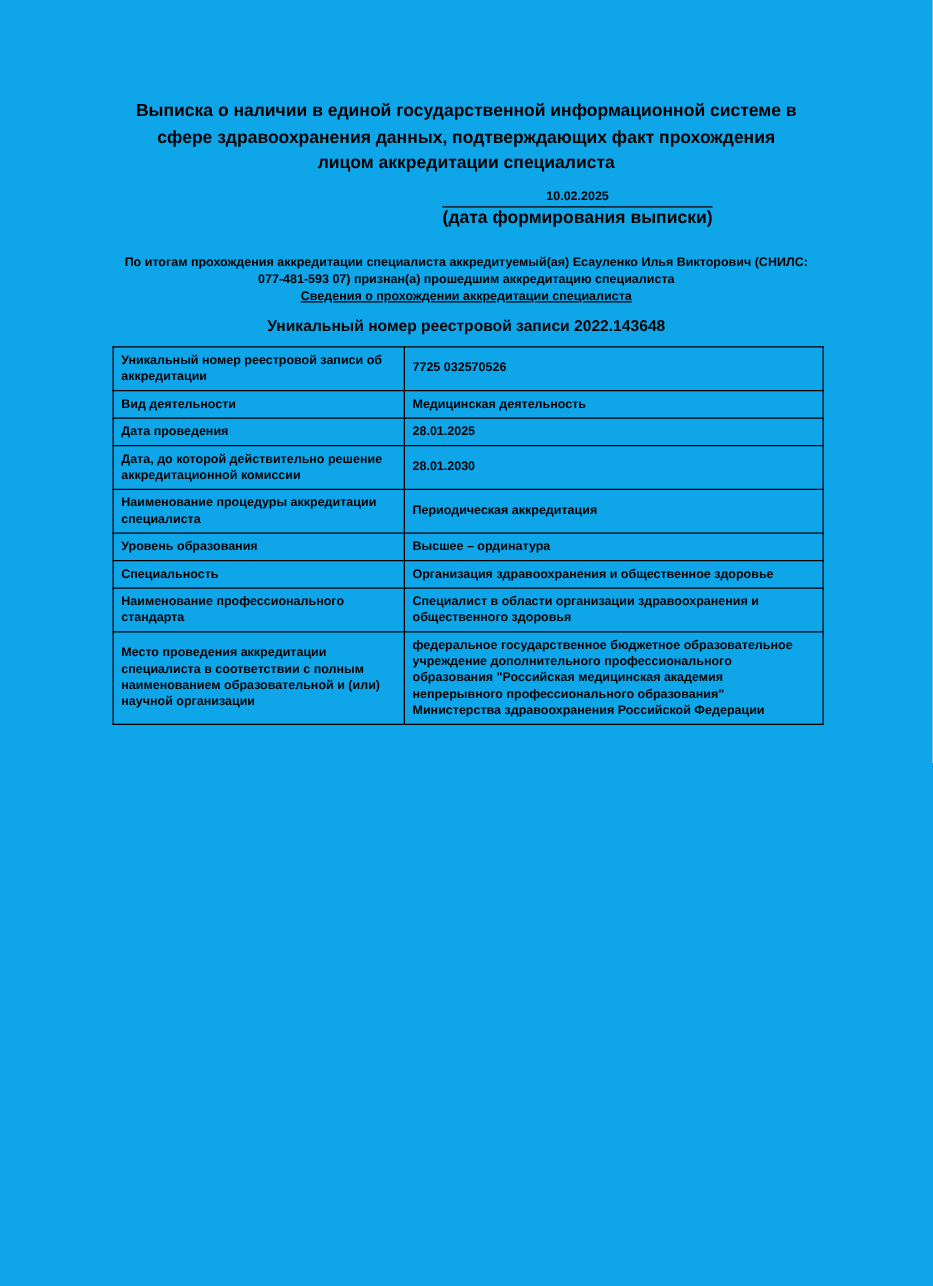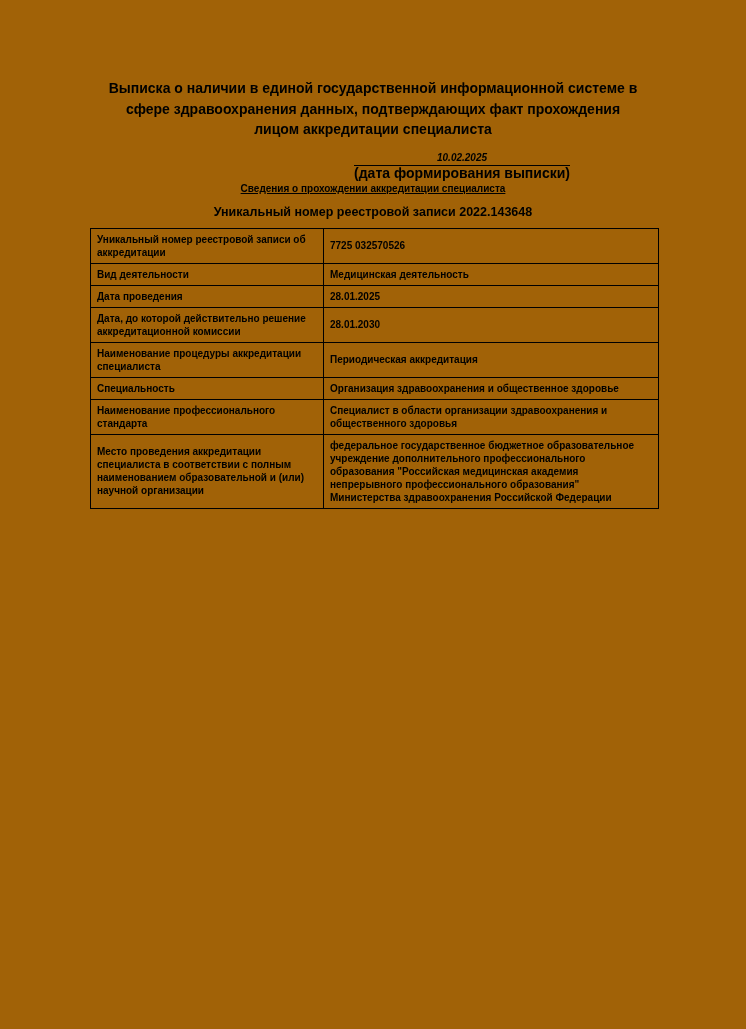--- a/index.html
+++ b/index.html
@@ -13,21 +13,21 @@
     overflow: hidden;
     font-family: "Liberation Sans", sans-serif;
     font-weight: 700;
     color: #000000;
   }
   .page {
     box-sizing: border-box;
     width: 746px;
     height: 1029px;
     padding: 78px 90px 0 90px;
-    background: #a16207;
+    background: #0ea5e9;
   }
   .doc-title {
     width: 540px;
     margin: 0 auto;
     text-align: center;
     font-size: 14px;
     line-height: 20.5px;
   }
   .date-wrap {
     margin-top: 11px;
@@ -36,21 +36,20 @@
   }
   .date-block {
     display: inline-block;
     text-align: center;
   }
   .date-value {
     font-size: 10px;
     line-height: 13px;
     border-bottom: 1.5px solid #000;
     padding: 0 6px 1px 6px;
-    font-style: italic;
   }
   .date-caption {
     font-size: 14px;
     line-height: 12px;
     padding-top: 1px;
     white-space: nowrap;
   }
   .intro {
     margin: 21px auto 0 auto;
     width: 566px;
@@ -96,20 +95,21 @@
 
   <div class="doc-title">Выписка о наличии в единой государственной информационной системе в сфере здравоохранения данных, подтверждающих факт прохождения лицом аккредитации специалиста</div>
 
   <div class="date-wrap">
     <div class="date-block">
       <div class="date-value">10.02.2025</div>
       <div class="date-caption">(дата формирования выписки)</div>
     </div>
   </div>
 
+  <div class="intro">По итогам прохождения аккредитации специалиста аккредитуемый(ая) Есауленко Илья Викторович (СНИЛС: 077-481-593 07) признан(а) прошедшим аккредитацию специалиста</div>
 
   <div class="section-heading">Сведения о прохождении аккредитации специалиста</div>
 
   <div class="registry-heading">Уникальный номер реестровой записи 2022.143648</div>
 
   <table class="acc-table">
     <tbody>
   <tr>
     <td class="cell-label">Уникальный номер реестровой записи об аккредитации</td>
     <td class="cell-value">7725 032570526</td>
@@ -129,20 +129,24 @@
   <tr>
     <td class="cell-label">Дата, до которой действительно решение аккредитационной комиссии</td>
     <td class="cell-value">28.01.2030</td>
   </tr>
 
   <tr>
     <td class="cell-label">Наименование процедуры аккредитации специалиста</td>
     <td class="cell-value">Периодическая аккредитация</td>
   </tr>
 
+  <tr>
+    <td class="cell-label">Уровень образования</td>
+    <td class="cell-value">Высшее – ординатура</td>
+  </tr>
 
   <tr>
     <td class="cell-label">Специальность</td>
     <td class="cell-value">Организация здравоохранения и общественное здоровье</td>
   </tr>
 
   <tr>
     <td class="cell-label">Наименование профессионального стандарта</td>
     <td class="cell-value">Специалист в области организации здравоохранения и общественного здоровья</td>
   </tr>

